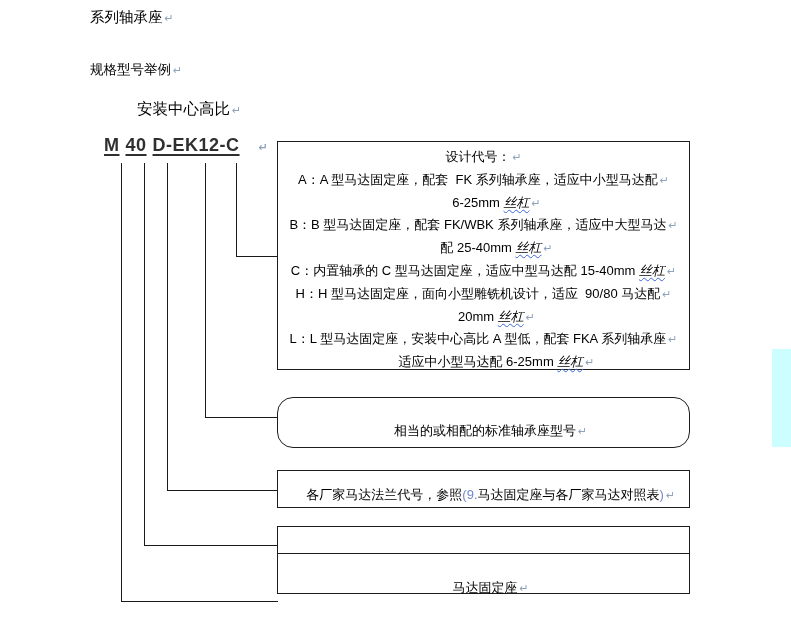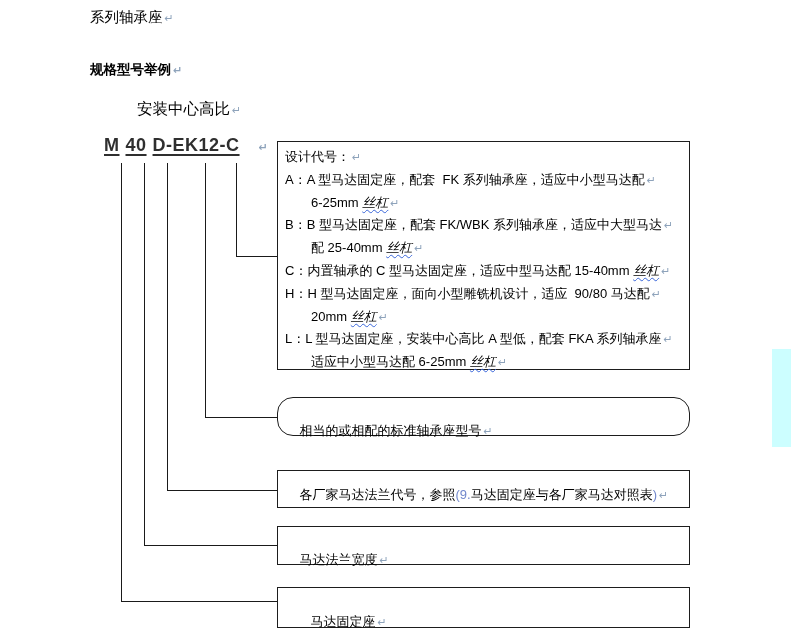--- a/index.html
+++ b/index.html
@@ -3,40 +3,40 @@
 <meta charset="utf-8">
 <style>
   html,body{margin:0;padding:0;background:#fff;}
   #page{
     position:relative;width:791px;height:633px;background:#ffffff;overflow:hidden;
     font-family:"Liberation Sans","DejaVu Sans",sans-serif;color:#000;
   }
   .abs{position:absolute;}
   
   .h-title{left:90px;top:8px;font-size:14.5px;}
-  .h-sub{left:90px;top:61px;font-size:13.5px;font-weight:bold;}
+  .h-sub{left:90px;top:61px;font-size:13.5px;}
   .h-diagram{left:137px;top:99px;font-size:15.5px;}
   
   .pilcrow{color:#8ea3bb;font-size:11px;margin-left:2px;}
   
   .model{left:104px;top:135px;font-size:18px;font-weight:bold;color:#2f2f2f;letter-spacing:.5px;}
   .model .seg{text-decoration:underline;text-decoration-thickness:1.5px;text-underline-offset:3px;margin-right:6px;}
   .model .seg.last{margin-right:17px;}
   
   .box{
     position:absolute;left:277px;width:413px;box-sizing:border-box;background:#fff;
-    border:1.5px solid #1d1d1d;font-size:13px;
+    border:1.5px solid #1d1d1d;font-size:13px;text-align:center;
   }
   #design-box{top:141px;height:229px;padding:4px 7px;}
   .bline{line-height:21.8px;white-space:pre;}
   .bline.ind{padding-left:26px;}
-  #box-bearing{top:397px;height:39px;padding:9px 7px;white-space:pre;border-radius:16px;}
+  #box-bearing{top:397px;height:51px;padding:9px 7px;white-space:pre;border-radius:16px;}
   #box-flange-code{top:470px;height:38px;padding:0 7px;white-space:pre;}
   #box-flange-width{top:526px;height:39px;padding:9px 7px;white-space:pre;}
-  #box-motor-mount{top:587px;height:41px;padding:10px 18px;white-space:pre;}
+  #box-motor-mount{top:553px;height:41px;padding:10px 18px;white-space:pre;}
   
   .conn{position:absolute;border-left:1.5px solid #1a1a1a;border-bottom:1.5px solid #1a1a1a;}
   #conn-m{left:121px;top:163px;width:156px;height:438px;}
   #conn-60{left:144px;top:163px;width:133px;height:382px;}
   #conn-d{left:167px;top:163px;width:110px;height:327px;}
   #conn-ek12{left:205px;top:163px;width:72px;height:254px;}
   #conn-c{left:236px;top:163px;width:41px;height:93px;}
   
   .ref{color:#7288cc;}
   

